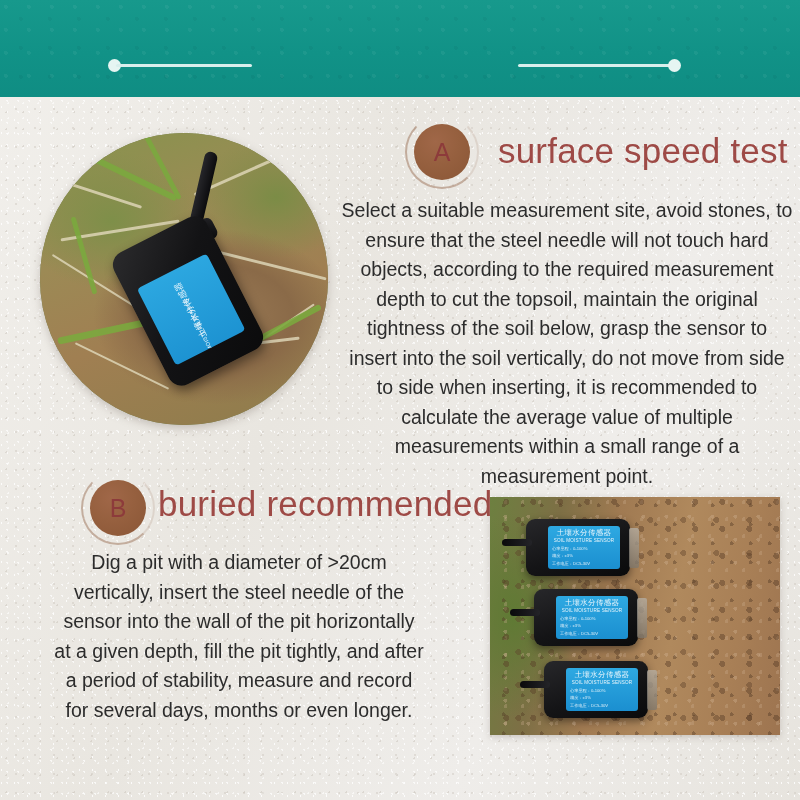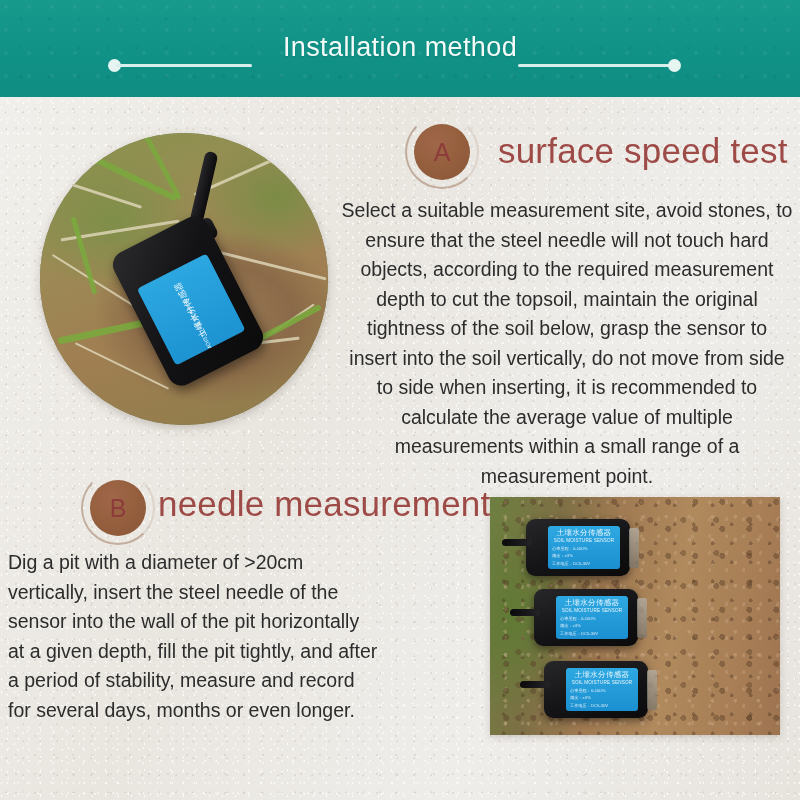--- a/index.html
+++ b/index.html
@@ -254,32 +254,31 @@
 
   
   .body-text {
     position: absolute;
     color: #2c2c2c;
     font-size: 19.5px;
     line-height: 29.5px;
     white-space: pre-line;
   }
   #text-a { left: 332px; top: 196px; width: 470px; text-align: center; }
-  #text-b { left: 8px;  top: 548px; width: 462px; text-align: left; }
+  #text-b { left: 8px;  top: 548px; width: 462px; text-align: center; }
 </style>
 </head>
 <body>
 
 <div id="page"></div>
 
 <div id="banner">
   <div class="noise"></div>
   <div class="rule-dot left"></div>
   <div class="rule left"></div>
-  <div id="banner-title">Installation method</div>
   <div class="rule right"></div>
   <div class="rule-dot right"></div>
 </div>
 
 <div id="photo-a">
   <div class="ground"></div>
 
   <div class="blade" style="left:8px;  top:58px;  width:96px; height:3px; transform:rotate(18deg);"></div>
   <div class="blade" style="left:20px; top:96px;  width:120px;height:3px; transform:rotate(-9deg);"></div>
   <div class="blade" style="left:4px;  top:150px; width:110px;height:2px; transform:rotate(32deg);"></div>
@@ -316,21 +315,21 @@
 depth to cut the topsoil, maintain the original
 tightness of the soil below, grasp the sensor to
 insert into the soil vertically, do not move from side
  to side when inserting, it is recommended to
 calculate the average value of multiple
 measurements within a small range of a
 measurement point.</div>
 
 <div class="badge-ring" style="left:81px; top:471px;"></div>
 <div class="badge" style="left:90px; top:480px;">B</div>
-<div class="sec-title" style="left:158px; top:488px;">needle measurement</div>
+<div class="sec-title" style="left:158px; top:488px;">buried recommended</div>
 
 <div class="body-text" id="text-b">Dig a pit with a diameter of &gt;20cm
 vertically, insert the steel needle of the
 sensor into the wall of the pit horizontally
 at a given depth, fill the pit tightly, and after
  a period of stability, measure and record
 for several days, months or even longer.</div>
 
 <div id="photo-b">
   <div class="soil"></div>

